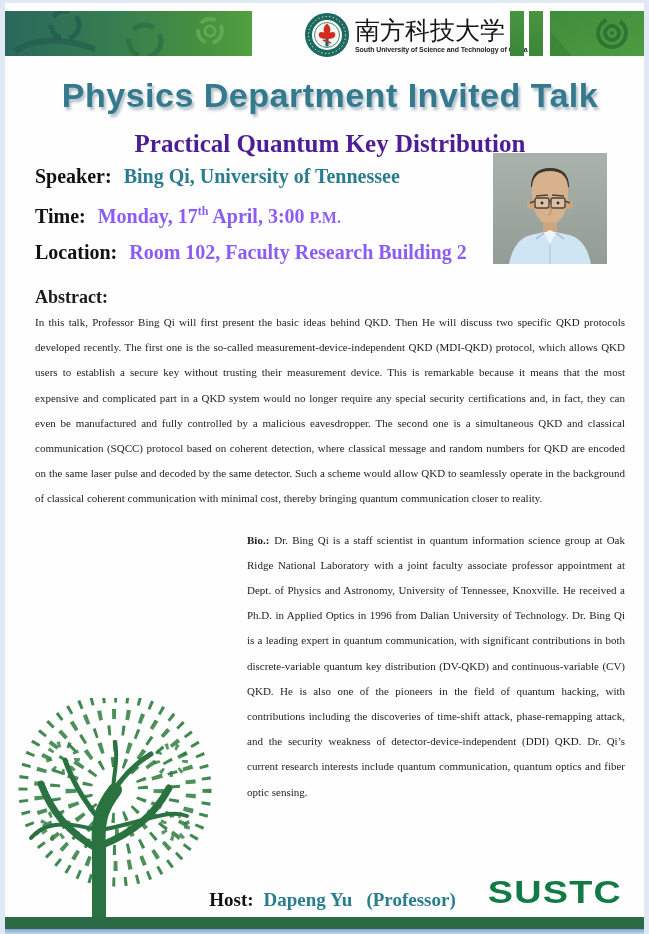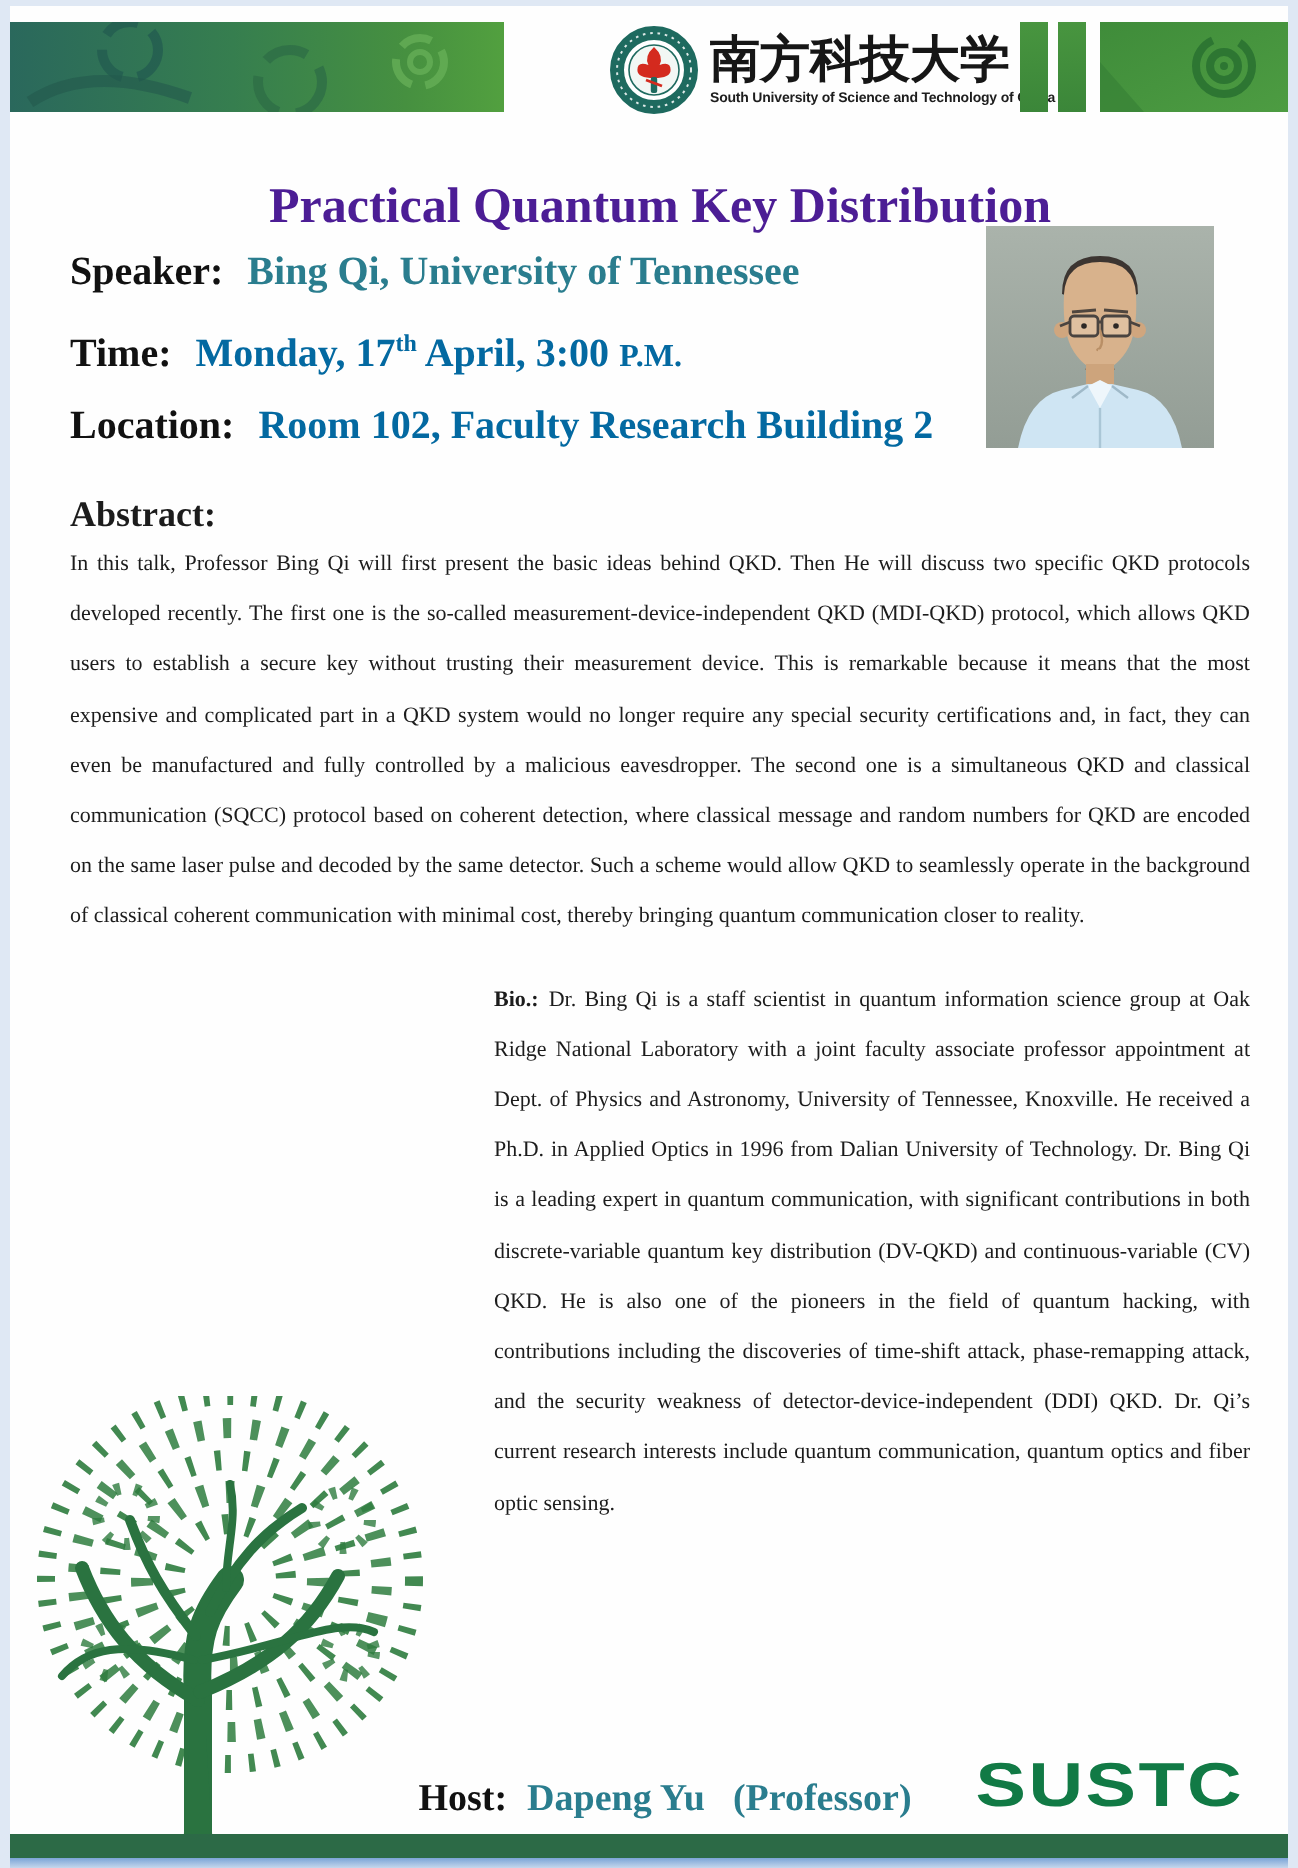--- a/index.html
+++ b/index.html
@@ -12,21 +12,21 @@
     border-right:5px solid #dfe8f4;
     border-top:3px solid #dfe8f4;
     overflow:hidden;
     font-family:"Liberation Serif", serif;
     color:#1c1c1c;
   }
   
   .band-left{position:absolute;left:0;top:8px;width:247px;height:45px;}
   .logo-block{position:absolute;left:300px;top:6px;height:52px;display:flex;align-items:center;}
   .emblem{width:44px;height:44px;margin-right:6px;}
-  .uni-zh{font-family:"Liberation Serif",serif;font-weight:bold;font-size:25px;line-height:27px;color:#161616;letter-spacing:0px;white-space:nowrap;}
+  .uni-zh{font-family:"Liberation Serif",serif;font-weight:normal;font-size:25px;line-height:27px;color:#161616;letter-spacing:0px;white-space:nowrap;}
   .uni-en{font-family:"Liberation Sans",sans-serif;font-weight:bold;font-size:7px;letter-spacing:-0.1px;color:#1d1d1d;margin-top:2px;white-space:nowrap;}
   .bar{position:absolute;top:8px;width:14px;height:45px;background:linear-gradient(180deg,#48953f,#3b8639);}
   .bar1{left:505px;} .bar2{left:524px;}
   .band-right{position:absolute;left:545px;top:8px;width:94px;height:45px;}
   
   .main{position:absolute;left:30px;top:72px;width:590px;}
   .title{
     font-family:"Liberation Sans",sans-serif;
     font-weight:bold;font-size:34px;line-height:40px;
     color:#35798f;text-align:center;letter-spacing:0.5px;
@@ -35,21 +35,21 @@
   }
   .subtitle{
     font-family:"Liberation Serif",serif;
     font-weight:bold;font-size:25px;line-height:30px;
     color:#4c1d95;text-align:center;margin:14px 0 0 0;
   }
   
   .details{position:relative;min-height:112px;}
   .detail-line{font-size:20px;font-weight:bold;line-height:35px;white-space:nowrap;}
   .dl-label{color:#111;margin-right:12px;}
-  .dl-value{color:#0369a1;}
+  .dl-value{color:#8b5cf6;}
   .teal{color:#2a7d8e;}
   .detail-line sup{font-size:12px;font-weight:bold;}
   .meridiem{font-size:16px;}
   .photo{position:absolute;top:-6px;right:18px;width:114px;height:111px;display:block;}
   
   .sec-heading{font-size:18px;font-weight:bold;margin:16px 0 2px 0;}
   .body-text{
     font-size:11px;line-height:25.2px;text-align:justify;margin:0;
   }
   .bio-text{margin-top:16px;}
@@ -125,20 +125,21 @@
       <rect width="94" height="45" fill="url(#gr)"></rect>
       <circle cx="62" cy="22" r="14" fill="none" stroke="#2d7632" stroke-width="4" stroke-dasharray="60 14"></circle>
       <circle cx="62" cy="22" r="7" fill="none" stroke="#2d7632" stroke-width="4"></circle>
       <circle cx="62" cy="22" r="2" fill="#2d7632"></circle>
       <path d="M0 45 L22 45 L0 20 Z" fill="#357e36" opacity="0.6"></path>
     </svg>
   </div>
 
   <div class="main">
 
+    <h1 class="title">Physics Department Invited Talk</h1>
     <h2 class="subtitle">Practical Quantum Key Distribution</h2>
 
     <div class="details">
       <div class="detail-line">
         <span class="dl-label">Speaker:</span><span class="dl-value teal">Bing Qi,  University of Tennessee</span>
       </div>
       <div class="detail-line">
         <span class="dl-label">Time:</span><span class="dl-value"><span>Monday, 17</span><sup>th</sup><span> April, 3:00 </span><span class="meridiem">P.M.</span></span>
       </div>
       <div class="detail-line">

